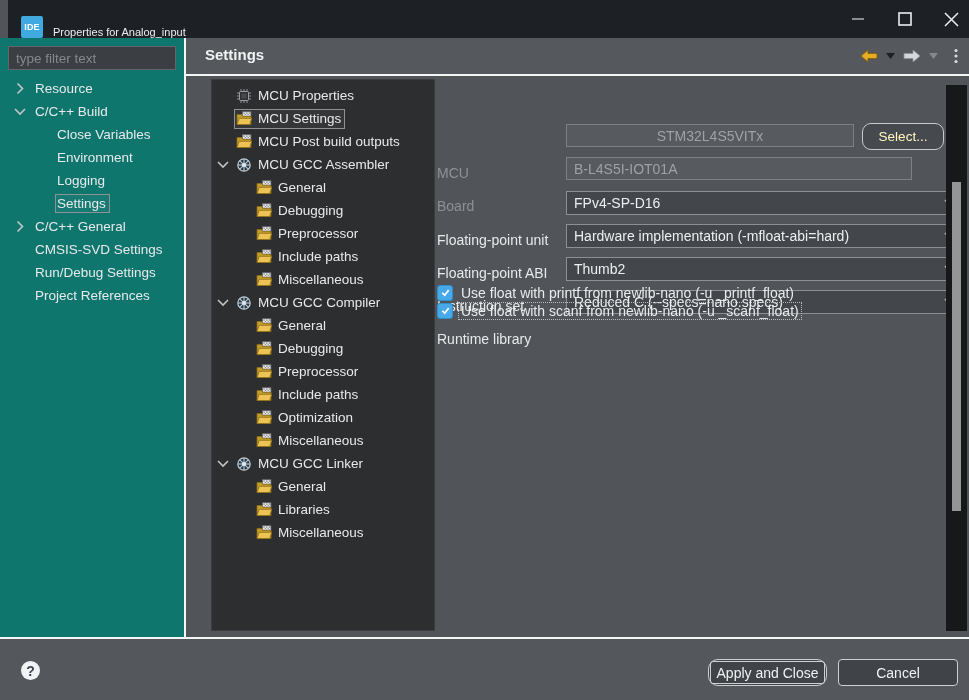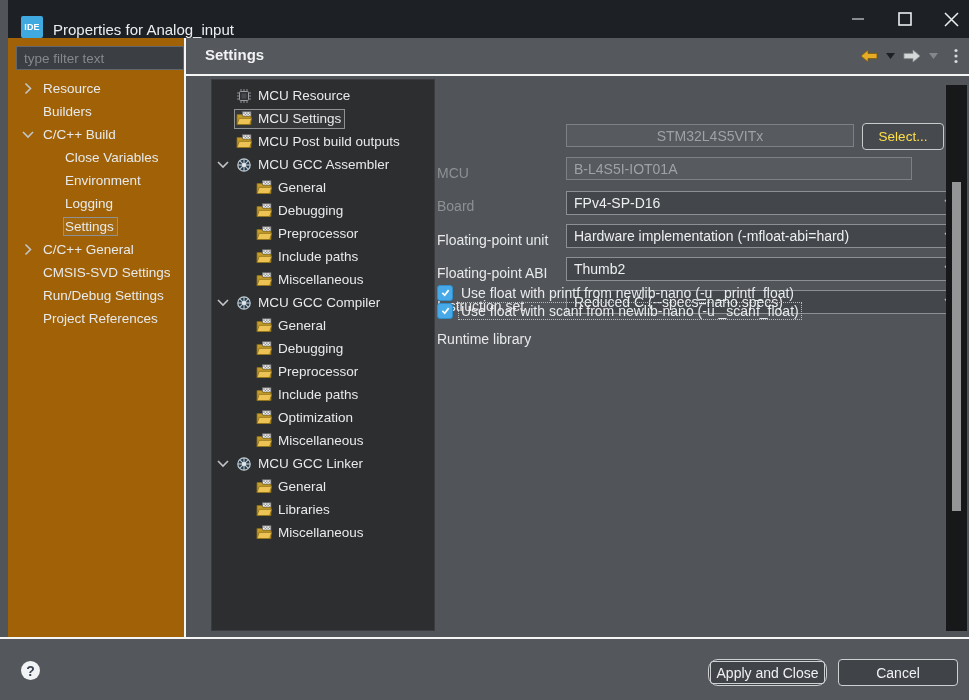--- a/index.html
+++ b/index.html
@@ -5,26 +5,26 @@
   html,body{margin:0;padding:0;}
   body{width:969px;height:700px;overflow:hidden;background:#515458;
        font-family:"Liberation Sans","DejaVu Sans",sans-serif;
        -webkit-font-smoothing:antialiased;}
   .window{position:absolute;left:0;top:0;width:969px;height:700px;background:#515458;}
 
   
   .titlebar{position:absolute;left:8px;top:0;width:969px;height:38px;background:#1d2126;display:flex;align-items:flex-end;}
   .app-icon{width:22px;height:22px;margin-left:13px;background:#3fa9e0;border-radius:2px;
             color:#fff;font-weight:bold;font-size:9px;display:flex;align-items:center;justify-content:center;letter-spacing:.2px;}
-  .win-title{margin-left:10px;color:#eceef0;font-size:15px;}
+  .win-title{margin-left:10px;color:#eceef0;font-size:11px;}
   .win-controls{position:absolute;right:2px;top:0;height:38px;display:flex;}
   .win-btn{width:47px;height:38px;display:flex;align-items:center;justify-content:center;}
 
   
-  .sidebar{position:absolute;left:8px;top:38px;width:184px;height:599px;background:#a16207;}
+  .sidebar{position:absolute;left:0;top:38px;width:184px;height:599px;background:#0f766e;}
   .filter{position:absolute;left:8px;top:8px;width:152px;height:20px;background:#3b3e42;
           border:1px solid #626569;color:#d7d9db;font-size:13.5px;padding:1px 7px;outline:none;
           font-family:"Liberation Sans",sans-serif;}
   .filter::placeholder{color:#85888c;}
   #nav-tree{position:absolute;left:0;top:39px;width:184px;}
 
   
   .trow{position:relative;height:23px;display:flex;align-items:center;color:#e7e9eb;font-size:13.5px;white-space:nowrap;cursor:default;}
   .chev{position:absolute;top:5px;width:13px;height:13px;display:flex;align-items:center;}
   .chev.closed svg{transform:rotate(-90deg);}
@@ -47,22 +47,22 @@
   .header-actions{position:absolute;right:9px;top:0;height:36px;display:flex;align-items:center;gap:4px;}
   .hbtn{display:flex;align-items:center;justify-content:center;height:24px;padding:0 2px;}
   .hsep{position:absolute;left:0;top:36px;width:783px;height:2px;background:#f5f5f5;}
   .page{position:absolute;left:0;top:38px;width:783px;height:561px;background:#515458;}
 
   
   .flabel{position:absolute;color:#e7e9eb;font-size:14px;}
   .flabel.disabled{color:#8e9194;}
   .ftext{position:absolute;left:380px;width:272px;height:21px;background:#575a5e;border:1px solid #7d8084;
          color:#9fa2a5;font-size:14px;padding:0 7px;outline:none;font-family:"Liberation Sans",sans-serif;}
-  .select-btn{position:absolute;left:676px;width:80px;height:25px;border:1px solid #c9cacc;border-radius:4px;
-         background:#46494d;color:#fde047;font-size:13.5px;display:flex;align-items:center;justify-content:center;}
+  .select-btn{position:absolute;left:676px;width:80px;height:25px;border:1px solid #c9cacc;border-radius:9px;
+         background:#46494d;color:#fef9c3;font-size:13.5px;display:flex;align-items:center;justify-content:center;}
   .combo{position:absolute;left:380px;width:363px;height:22px;background:#43464a;border:1px solid #8d9093;
          color:#eceef0;font-size:14px;display:flex;align-items:center;padding:0 24px 0 7px;cursor:default;}
   .combo .cval{overflow:hidden;white-space:nowrap;}
   .combo .cchev{position:absolute;right:5px;top:7px;}
   .cbrow{position:absolute;left:251px;display:flex;align-items:center;height:17px;}
   .cbbox{width:14px;height:14px;border-radius:3px;background:#47a9e8;border:1px solid #2f8ecc;display:flex;align-items:center;justify-content:center;flex:none;}
   .cblabel{margin-left:6px;color:#e9ebed;font-size:14px;white-space:nowrap;padding:0 2px;}
   .cblabel.focus{outline:1px dotted #b9bcbe;}
 
   
@@ -114,25 +114,20 @@
           <span class="chev closed">
             <svg width="12" height="9" viewBox="0 0 12 9">
               <polyline points="1,2 6,7 11,2" fill="none" stroke="#c2c5c7" stroke-width="1.6"></polyline>
             </svg>
           </span>
           <span class="selbox">
             <span>Resource</span>
           </span>
         </div>
         <div class="trow lvl1">
-          <span class="selbox">
-            <span>Builders</span>
-          </span>
-        </div>
-        <div class="trow lvl1">
           <span class="chev open">
             <svg width="12" height="9" viewBox="0 0 12 9">
               <polyline points="1,2 6,7 11,2" fill="none" stroke="#c2c5c7" stroke-width="1.6"></polyline>
             </svg>
           </span>
           <span class="selbox">
             <span>C/C++ Build</span>
           </span>
         </div>
         <div class="trow lvl2">
@@ -237,21 +232,21 @@
                     <line x1="1" y1="8" x2="4" y2="8"></line>
                     <line x1="1" y1="11" x2="4" y2="11"></line>
                     <line x1="12" y1="5" x2="15" y2="5"></line>
                     <line x1="12" y1="8" x2="15" y2="8"></line>
                     <line x1="12" y1="11" x2="15" y2="11"></line>
                   </g>
                   <rect x="3.5" y="3.5" width="9" height="9" rx="1" fill="#2f3134" stroke="#9a9da0"></rect>
                   <rect x="5.5" y="5.5" width="5" height="5" fill="#46494d"></rect>
                 </svg>
               </span>
-              <span>MCU Resource</span>
+              <span>MCU Properties</span>
             </span>
           </div>
           <div class="trow lvl1 sel">
             <span class="selbox">
               <span class="ticon">
                 <svg width="16" height="16" viewBox="0 0 16 16">
                   <rect x="6.5" y="0.8" width="8.4" height="6" fill="#f2f2f2" stroke="#6f6f6f" stroke-width="0.8"></rect>
                   <g fill="#8f8f8f">
                     <rect x="7.3" y="1.5" width="1.4" height="1.4"></rect>
                     <rect x="10.1" y="1.5" width="1.4" height="1.4"></rect>

